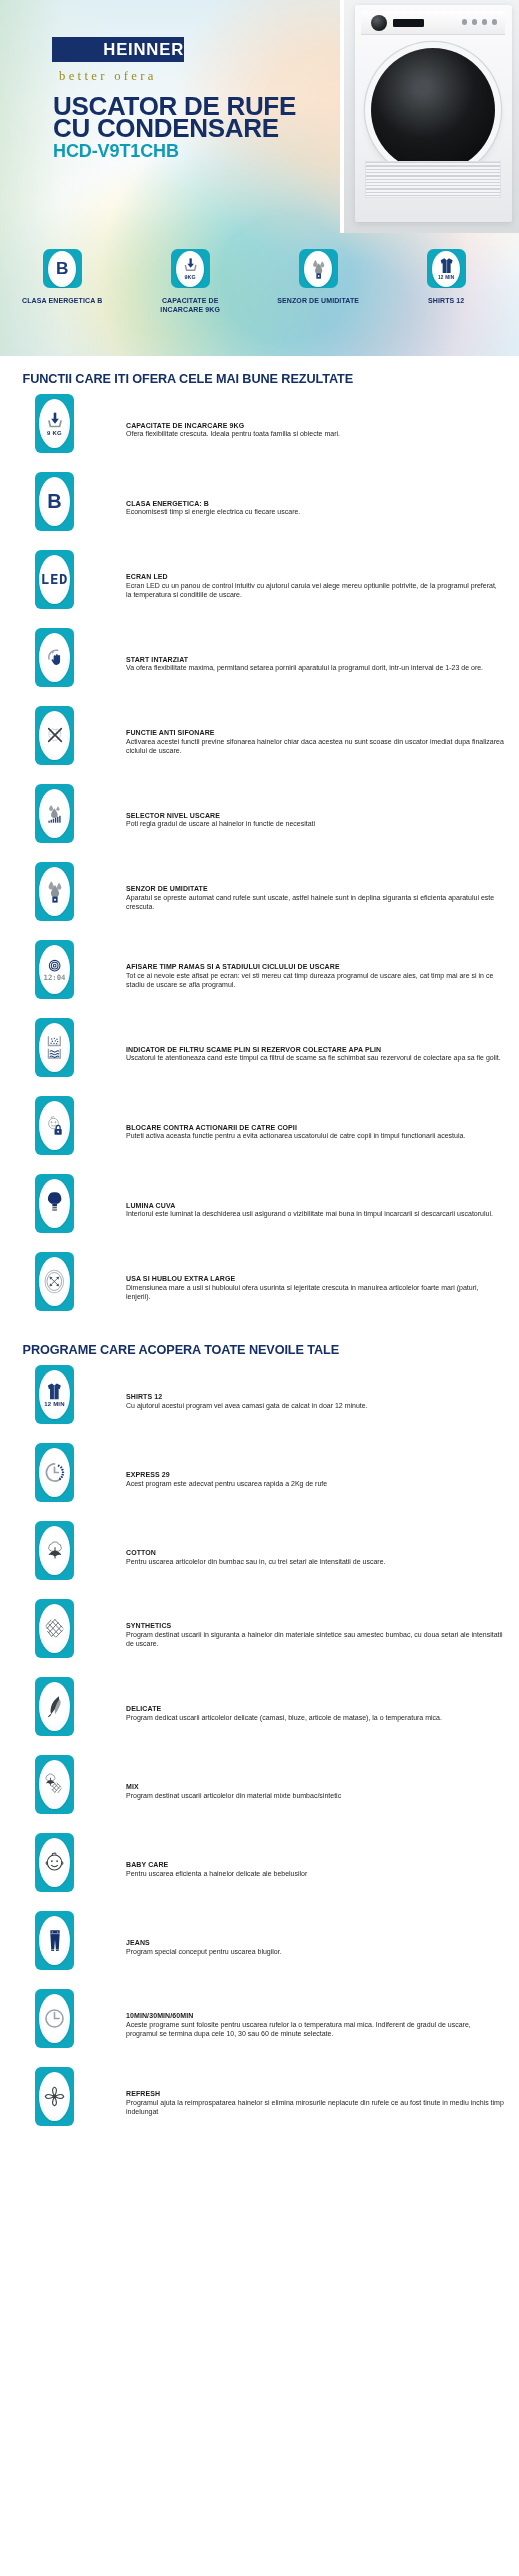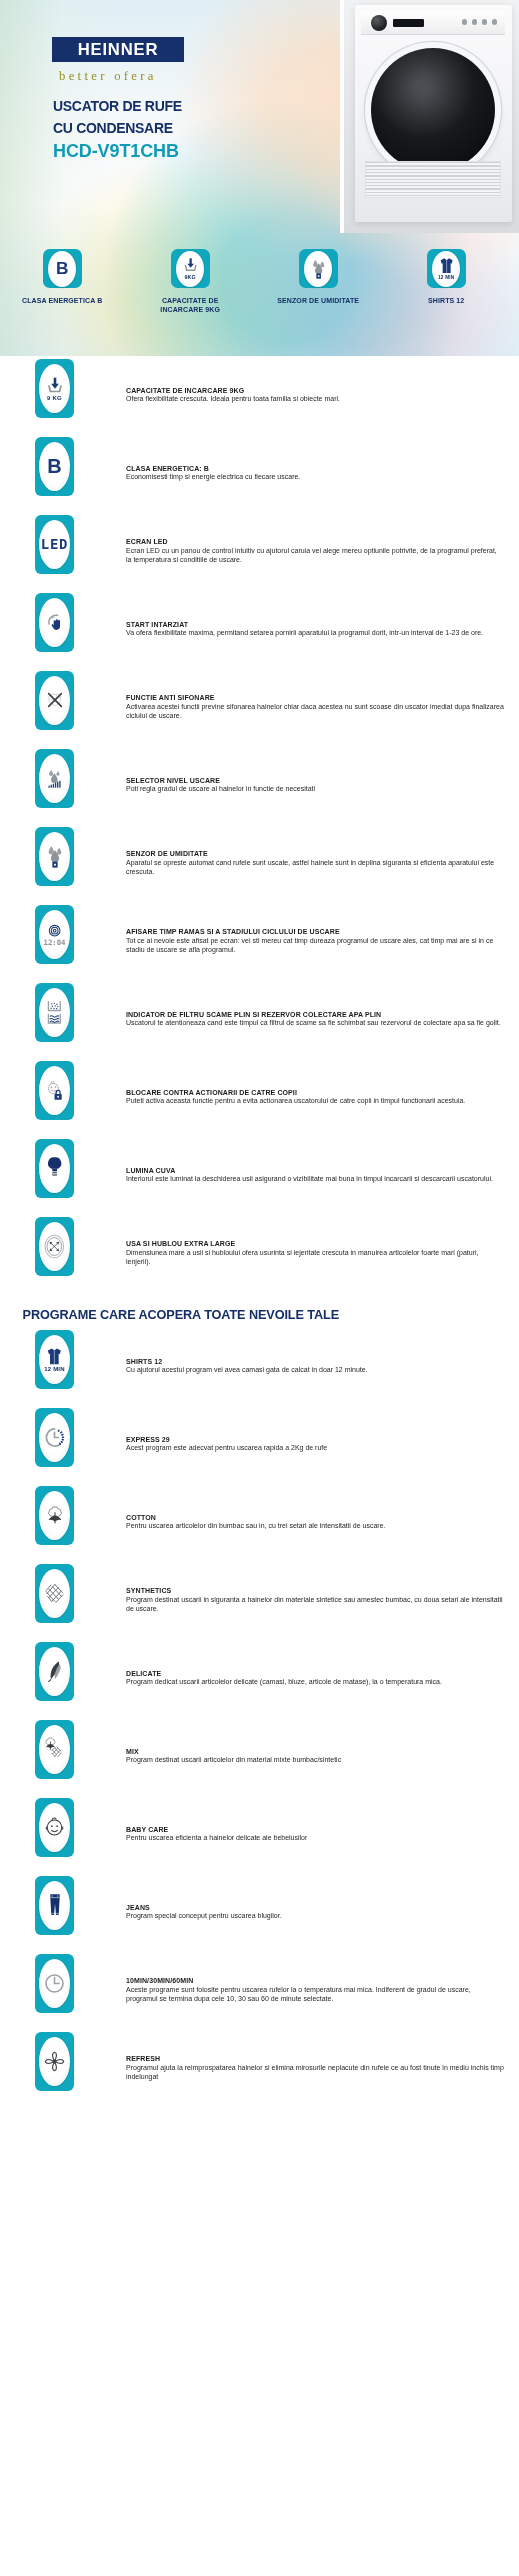--- a/index.html
+++ b/index.html
@@ -78,41 +78,41 @@
   .dryer-vent {
     position: absolute; left: 10.7px; right: 10.7px; bottom: 24px; height: 37px;
     background: repeating-linear-gradient(180deg,#cfd3d7 0 1.3px,#f4f5f6 1.3px 3.3px);
     border: 0.7px solid #dfe2e5;
   }
 
   .hero-logo {
     position: absolute; left: 52px; top: 37px;
     width: 132px; height: 25px;
     background: #16306b;
-    display: flex; align-items: center; justify-content: center;
+    display: flex; align-items: center; justify-content: flex-end;
   }
   .hero-logo span {
     color: #ffffff;
     font-weight: 700;
     font-size: 16.7px;
     letter-spacing: 0.8px;
     font-family: "Liberation Sans", sans-serif;
   }
   .hero-tagline {
     position: absolute; left: 59px; top: 69px;
     color: #9a8e20;
     font-size: 12.7px;
     letter-spacing: 3.3px;
     font-family: "Liberation Serif", serif;
   }
   .hero-title {
     position: absolute; left: 53px; top: 95px;
     color: #152f66;
     font-weight: 700;
-    font-size: 14px;
+    font-size: 26px;
     line-height: 22px;
     letter-spacing: -0.3px;
     text-transform: uppercase;
   }
   .hero-model {
     position: absolute; left: 53px; top: 141px;
     color: #0f9bb5;
     font-weight: 700;
     font-size: 18px;
     letter-spacing: -0.1px;
@@ -322,20 +322,21 @@
             </svg>
             <span class="icon-caption navy" style="font-size:4.7px">12 MIN</span>
           </div>
         </div>
         <div class="badge-label">SHIRTS 12</div>
       </div>
 
     </div>
   </div>
 
+  <div class="section-title">FUNCTII CARE ITI OFERA CELE MAI BUNE REZULTATE</div>
 
   <div class="rows">
 
     <div class="row">
       <div class="row-icon">
         <div class="row-oval">
           <svg width="20" height="18.7" viewBox="0 0 26 24" aria-hidden="true">
             <path d="M13 2 L13 13" stroke="#1b3a7a" stroke-width="3.4" fill="none"></path>
             <path d="M8 10 L13 16.5 L18 10 Z" fill="#1b3a7a"></path>
             <path d="M5 12 L7 20 L19 20 L21 12" stroke="#8e969c" stroke-width="2.2" fill="none"></path>

